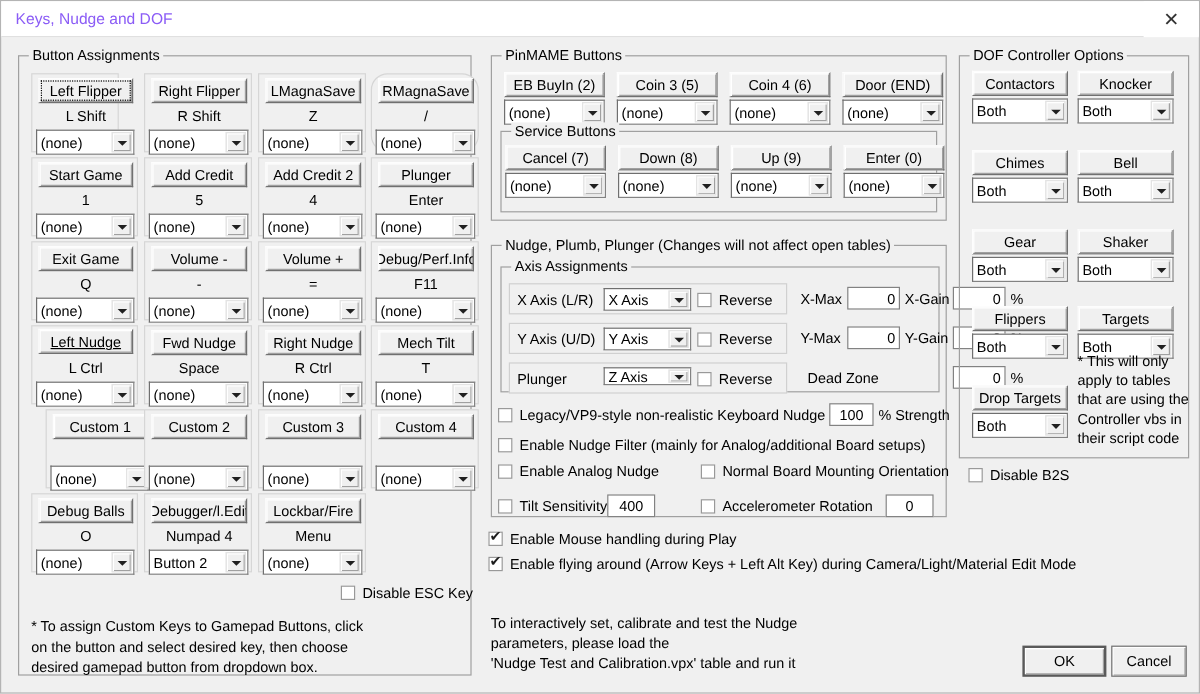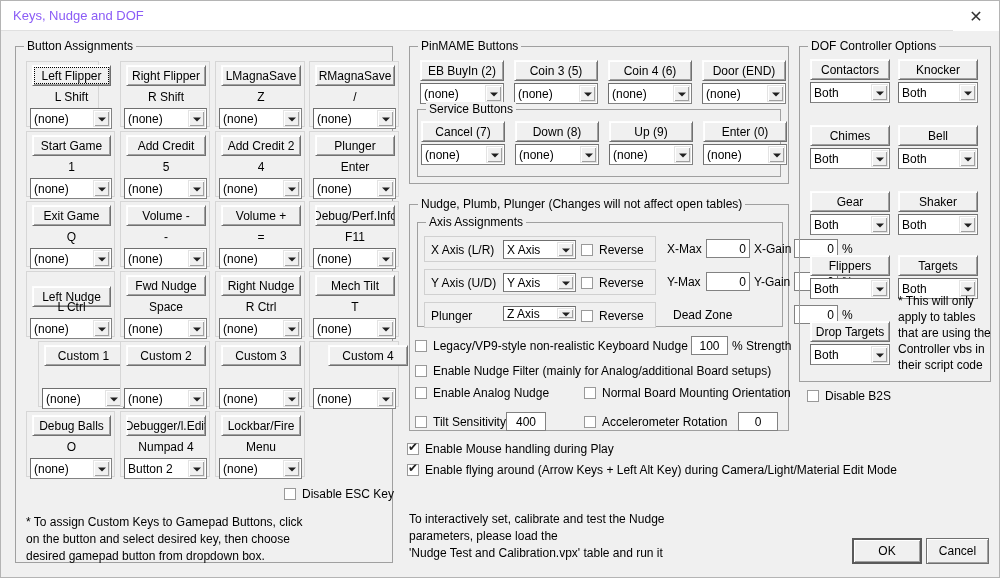--- a/index.html
+++ b/index.html
@@ -144,21 +144,21 @@
           </div>
         </div>
         <div class="cell" style="left:199px;top:14px;width:90px;height:66px;">
           <div class="btn" style="left:5px;top:3px;width:80px;height:21px;">LMagnaSave</div>
           <div class="keylabel" style="left:0;top:28px;width:90px;">Z</div>
           <div class="combo" style="left:3px;top:46px;width:83px;height:21px;">
             <span class="txt">(none)</span>
             <span class="arrowbox"></span>
           </div>
         </div>
-        <div class="cell" style="left:293px;top:14px;width:90px;height:66px;">
+        <div class="cell" style="left:293px;top:14px;width:90px;height:66px;border-radius:14px;">
           <div class="btn" style="left:5px;top:3px;width:80px;height:21px;">RMagnaSave</div>
           <div class="keylabel" style="left:0;top:28px;width:90px;">/</div>
           <div class="combo" style="left:3px;top:46px;width:83px;height:21px;">
             <span class="txt">(none)</span>
             <span class="arrowbox"></span>
           </div>
         </div>
         <div class="cell" style="left:10px;top:84px;width:89px;height:66px;">
           <div class="btn" style="left:5px;top:3px;width:79px;height:21px;">Start Game</div>
           <div class="keylabel" style="left:0;top:28px;width:89px;">1</div>
@@ -217,21 +217,21 @@
         </div>
         <div class="cell" style="left:293px;top:154px;width:90px;height:66px;">
           <div class="btn" style="left:5px;top:3px;width:80px;height:21px;">Debug/Perf.Info</div>
           <div class="keylabel" style="left:0;top:28px;width:90px;">F11</div>
           <div class="combo" style="left:3px;top:46px;width:83px;height:21px;">
             <span class="txt">(none)</span>
             <span class="arrowbox"></span>
           </div>
         </div>
         <div class="cell" style="left:10px;top:224px;width:89px;height:66px;">
-          <div class="btn" style="left:5px;top:14px;width:79px;height:21px;">Left Nudge</div>
+          <div class="btn" style="left:5px;top:2px;width:79px;height:21px;text-decoration:underline;">Left Nudge</div>
           <div class="keylabel" style="left:0;top:28px;width:89px;">L Ctrl</div>
           <div class="combo" style="left:3px;top:46px;width:82px;height:21px;">
             <span class="txt">(none)</span>
             <span class="arrowbox"></span>
           </div>
         </div>
         <div class="cell" style="left:104px;top:224px;width:90px;height:66px;">
           <div class="btn" style="left:5px;top:3px;width:80px;height:21px;">Fwd Nudge</div>
           <div class="keylabel" style="left:0;top:28px;width:90px;">Space</div>
           <div class="combo" style="left:3px;top:46px;width:83px;height:21px;">
@@ -273,21 +273,21 @@
         </div>
         <div class="cell" style="left:199px;top:294px;width:90px;height:66px;">
           <div class="btn" style="left:5px;top:3px;width:80px;height:21px;">Custom 3</div>
           <div class="keylabel" style="left:0;top:28px;width:90px;"></div>
           <div class="combo" style="left:3px;top:46px;width:83px;height:21px;">
             <span class="txt">(none)</span>
             <span class="arrowbox"></span>
           </div>
         </div>
         <div class="cell" style="left:293px;top:294px;width:90px;height:66px;">
-          <div class="btn" style="left:18px;top:3px;width:80px;height:21px;">Custom 4</div>
+          <div class="btn" style="left:5px;top:3px;width:80px;height:21px;">Custom 4</div>
           <div class="keylabel" style="left:0;top:28px;width:90px;"></div>
           <div class="combo" style="left:3px;top:46px;width:83px;height:21px;">
             <span class="txt">(none)</span>
             <span class="arrowbox"></span>
           </div>
         </div>
         <div class="cell" style="left:10px;top:364px;width:89px;height:66px;">
           <div class="btn" style="left:5px;top:3px;width:79px;height:21px;">Debug Balls</div>
           <div class="keylabel" style="left:0;top:28px;width:89px;">O</div>
           <div class="combo" style="left:3px;top:46px;width:82px;height:21px;">

